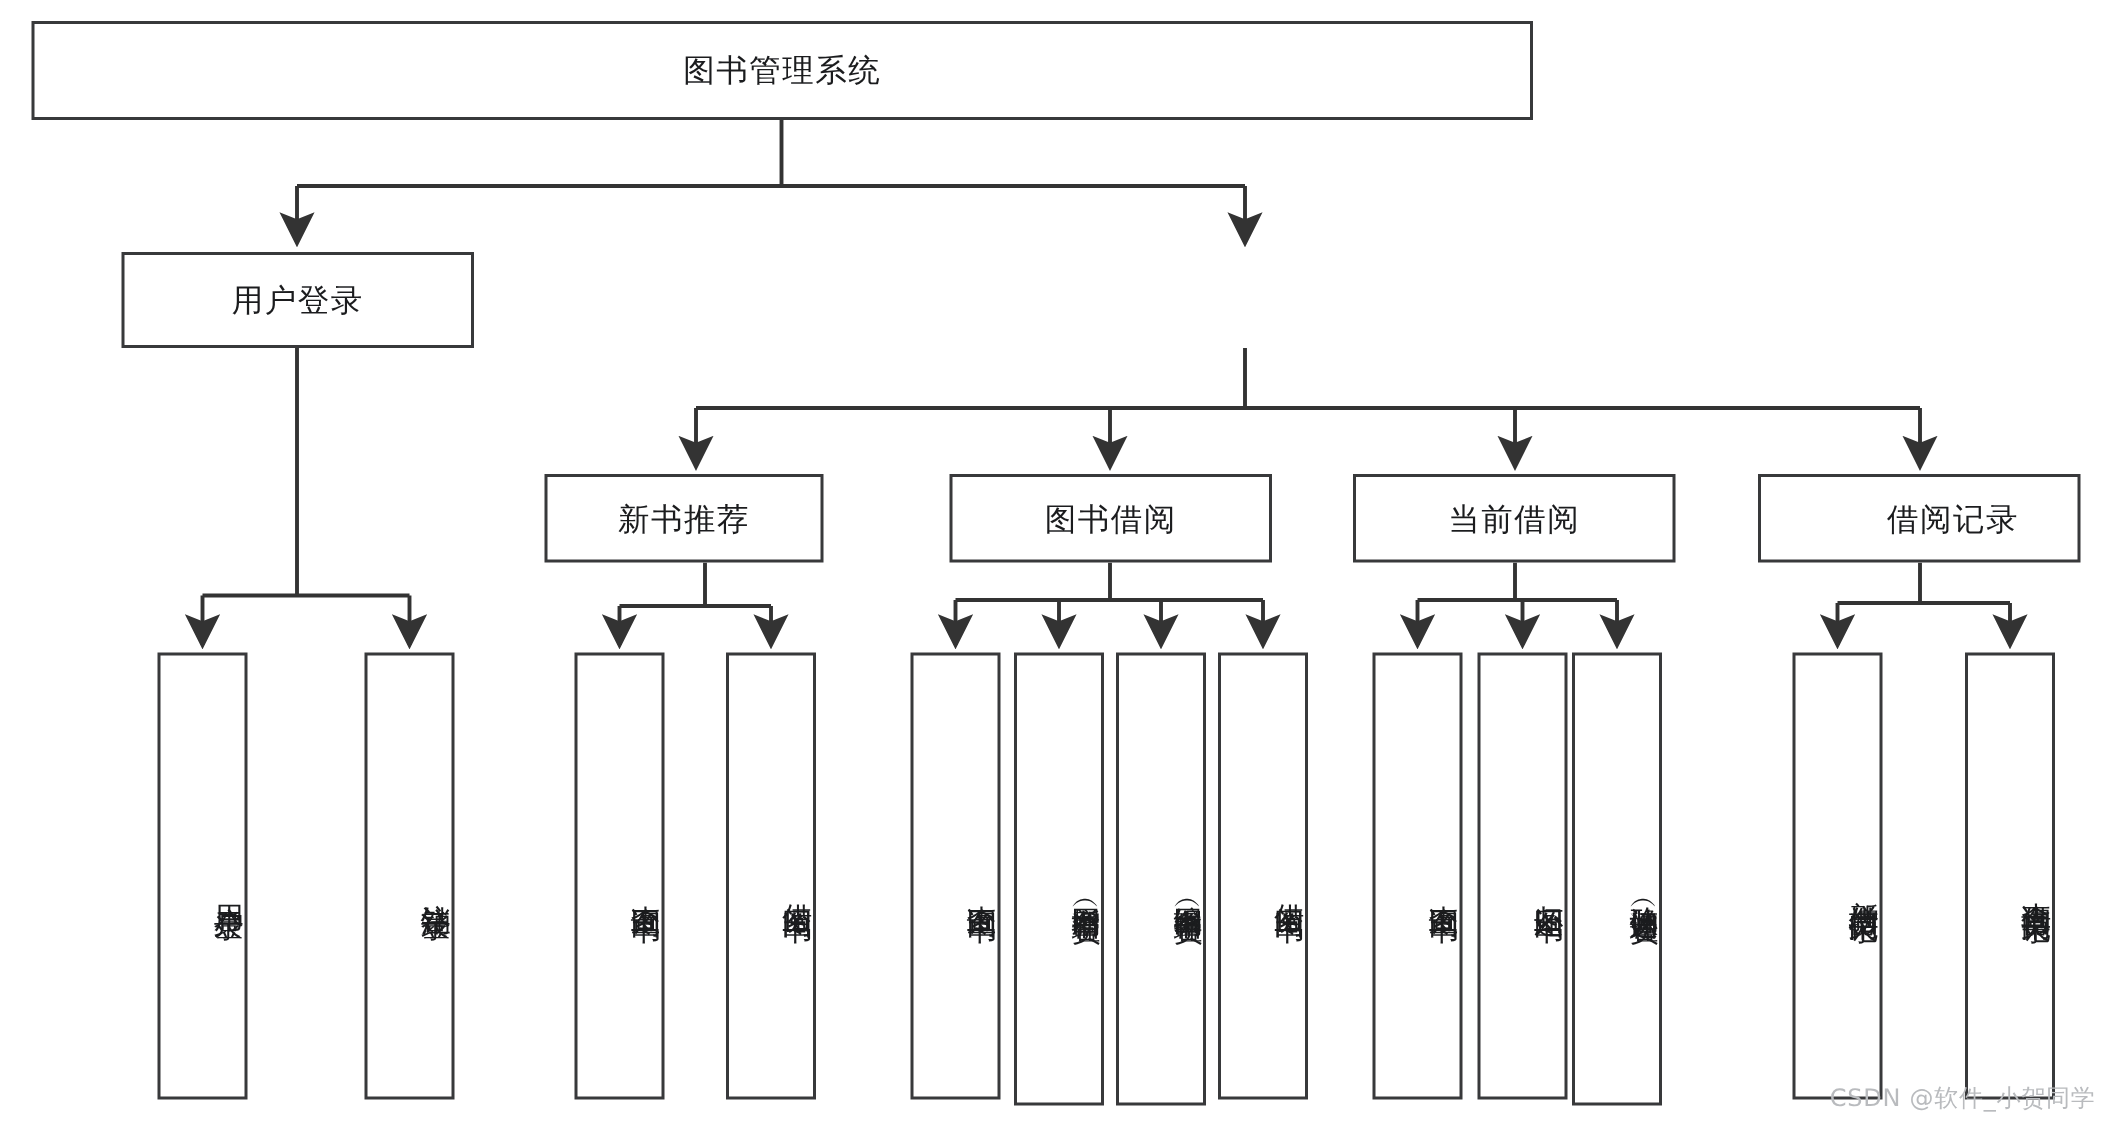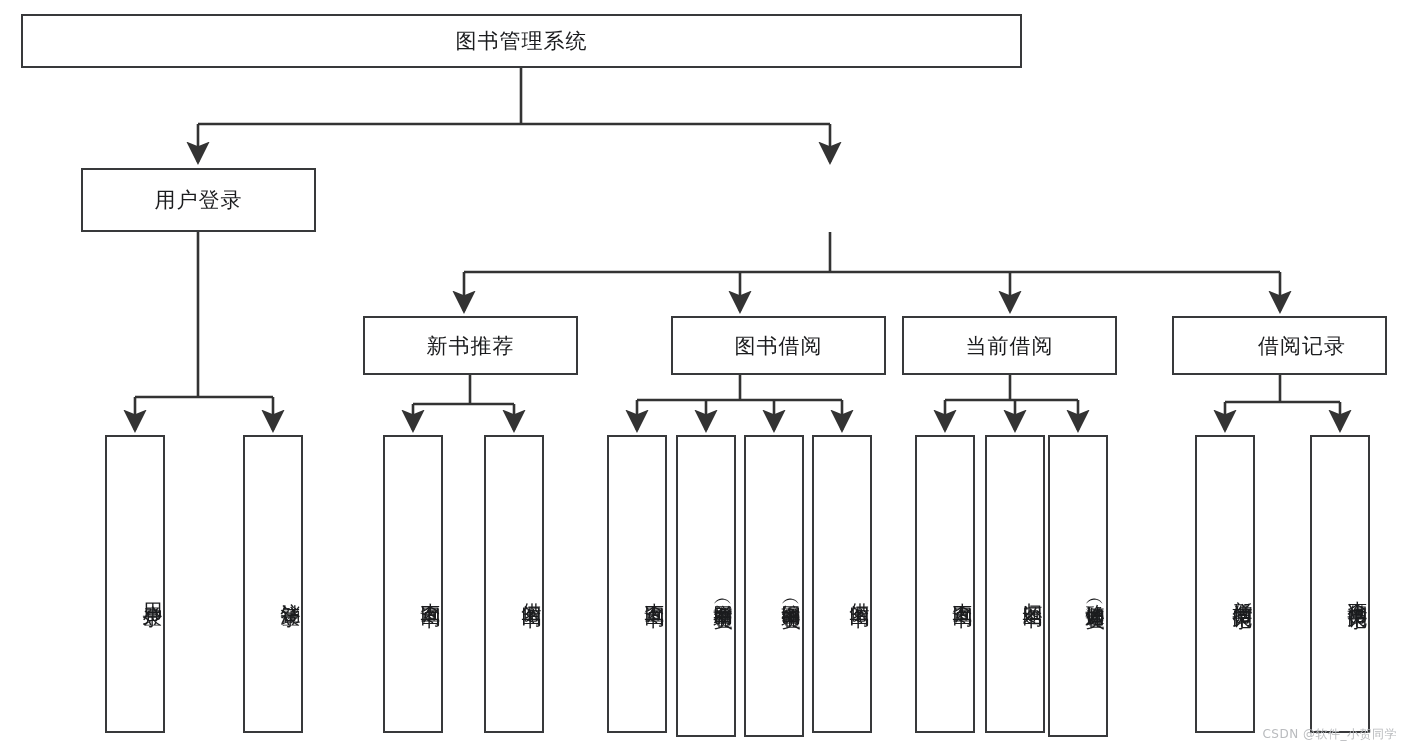--- a/index.html
+++ b/index.html
@@ -5,21 +5,21 @@
   html,body{margin:0;padding:0;background:#ffffff;}
   body{width:1405px;height:747px;font-family:"DejaVu Sans","Liberation Sans",sans-serif;}
   #canvas{position:relative;width:1405px;height:747px;overflow:hidden;background:#ffffff;}
   #links{position:absolute;left:0;top:0;width:1405px;height:747px;}
   .node{position:absolute;box-sizing:border-box;background:#ffffff;border:2.5px solid #38393b;
         display:flex;align-items:center;justify-content:center;color:#1b1c1e;}
   .node.h{font-size:21px;letter-spacing:1px;}
   .node.v{writing-mode:vertical-rl;text-orientation:upright;font-size:20px;letter-spacing:2px;
           align-items:flex-start;justify-content:center;padding-top:14px;line-height:1.06;}
   .node.v.compact{font-size:19px;letter-spacing:1px;}
-  .watermark{position:absolute;right:8px;bottom:4px;font-size:12px;color:#b9bbbe;letter-spacing:.5px;white-space:nowrap;}
+  .watermark{position:absolute;right:8px;bottom:4px;font-size:16px;color:#b9bbbe;letter-spacing:.5px;white-space:nowrap;}
 </style>
 </head>
 <body>
 
 <div id="canvas">
 
   <svg id="links" viewBox="0 0 1405 747">
     <defs>
       <marker id="arrow" viewBox="0 0 12 12" refX="10.5" refY="6" markerWidth="9" markerHeight="9" orient="auto">
         <path d="M0,0 L12,6 L0,12 L2.4,6 z" fill="#333333"></path>
@@ -62,26 +62,26 @@
       <path d="M1015,400 L1015,430" marker-end="url(#arrow)"></path>
       <path d="M1078,400 L1078,430" marker-end="url(#arrow)"></path>
 
       <path d="M1280,375 L1280,402"></path>
       <path d="M1225,402 L1340,402"></path>
       <path d="M1225,402 L1225,430" marker-end="url(#arrow)"></path>
       <path d="M1340,402 L1340,430" marker-end="url(#arrow)"></path>
     </g>
   </svg>
 
-  <div class="node h" style="left:21px;top:14px;width:1001px;height:54px;">图书管理系统</div>
+  <div class="node h" style="left:21px;top:14px;width:1001px;height:66px;">图书管理系统</div>
 
   <div class="node h" style="left:81px;top:168px;width:235px;height:64px;">用户登录</div>
 
-  <div class="node h" style="left:363px;top:316px;width:215px;height:59px;">新书推荐</div>
-  <div class="node h" style="left:671px;top:316px;width:215px;height:59px;">图书借阅</div>
+  <div class="node h" style="left:363px;top:316px;width:186px;height:59px;">新书推荐</div>
+  <div class="node h" style="left:633px;top:316px;width:215px;height:59px;">图书借阅</div>
   <div class="node h" style="left:902px;top:316px;width:215px;height:59px;text-align:center;">当前借阅</div>
   <div class="node h" style="left:1172px;top:316px;width:215px;height:59px;padding-left:45px;">借阅记录</div>
 
   <div class="node v" style="left:105px;top:435px;width:60px;height:298px;">用户登录</div>
   <div class="node v" style="left:243px;top:435px;width:60px;height:298px;">注销登录</div>
 
   <div class="node v" style="left:383px;top:435px;width:60px;height:298px;">查询图书</div>
   <div class="node v" style="left:484px;top:435px;width:60px;height:298px;">借阅图书</div>
 
   <div class="node v" style="left:607px;top:435px;width:60px;height:298px;">查询图书</div>

